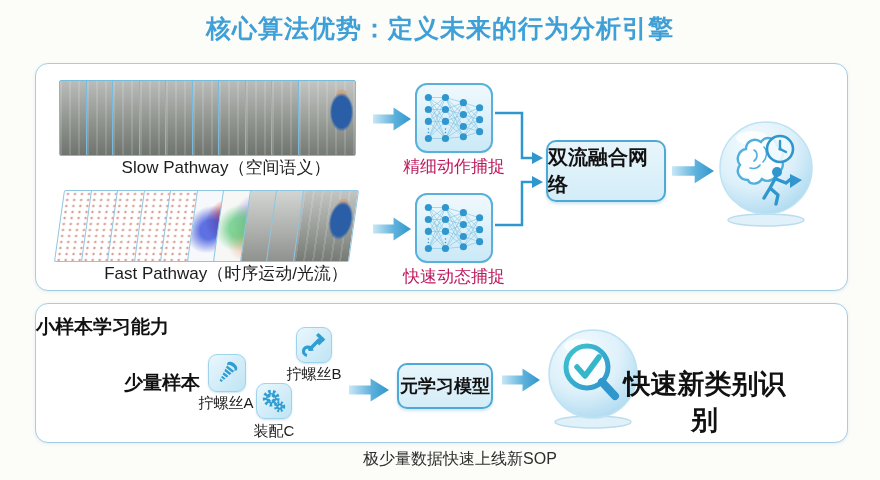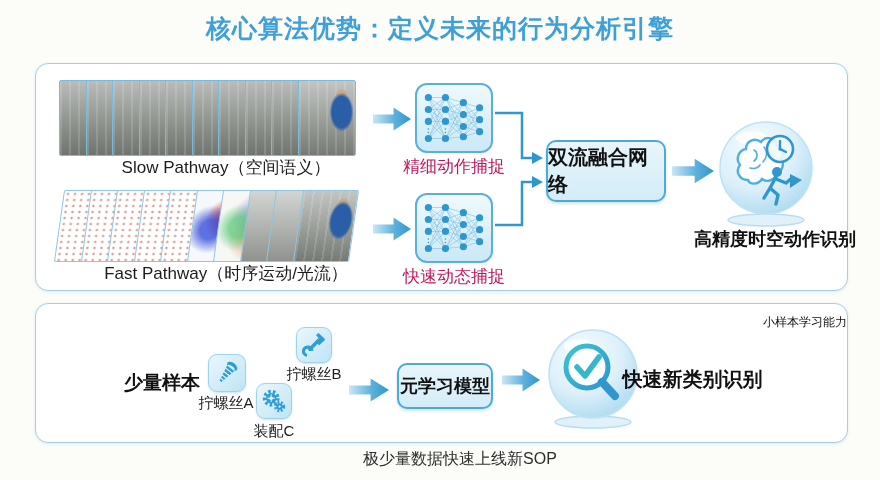--- a/index.html
+++ b/index.html
@@ -124,22 +124,22 @@
   .tile-label {
     position: absolute; text-align: center;
     font-size: 15px; color: #1c1c1c;
   }
 
   .caption {
     left: 0; top: 449px; width: 880px; text-align: center;
     font-size: 16px; color: #2e2e2e; padding-left: 40px;
   }
   .panel-heading {
-    position: absolute; width: 100%; text-align: right;
-    font-size: 12px; font-weight: 400; color: #111;
+    position: absolute; width: 100%; text-align: left;
+    font-size: 19px; font-weight: 700; color: #111;
   }
   .samples-label {
     position: absolute; font-size: 19px; font-weight: 700; color: #111;
   }
 </style>
 </head>
 <body>
 
 <div class="abs slide-title">核心算法优势：定义未来的行为分析引擎</div>
 
@@ -340,21 +340,20 @@
     <ellipse cx="38" cy="22" rx="16" ry="7" fill="rgba(255,255,255,.75)"></ellipse>
     <path d="M34 64 C25 64 21 55 26 49 C21 43 25 34 32 33 C32 25 41 21 47 26 C52 19 62 22 63 30 C69 31 71 38 67 43 C71 48 68 56 62 58 C61 64 53 67 48 63 C44 69 36 69 34 64 Z" fill="#ffffff" fill-opacity=".85" stroke="#4fb0dc" stroke-width="2.4"></path>
     <path d="M40 34 C44 36 44 42 40 45 M50 31 C54 35 53 42 49 46 M36 52 C40 53 44 52 46 49" fill="none" stroke="#4fb0dc" stroke-width="1.6" stroke-linecap="round"></path>
     <circle cx="66" cy="33" r="13" fill="#eef8fd" fill-opacity=".9" stroke="#2f96ce" stroke-width="2.6"></circle>
     <path d="M66 33 L66 25 M66 33 L72 36" stroke="#2f96ce" stroke-width="2.4" stroke-linecap="round"></path>
     <circle cx="66" cy="33" r="1.6" fill="#2f96ce"></circle>
     <circle cx="63" cy="56" r="5" fill="#2f96ce"></circle>
     <path d="M62 61 L56 72 L50 82 M56 72 L64 79 L62 88 M62 63 L72 67 M72 67 L78 62" fill="none" stroke="#2f96ce" stroke-width="3.4" stroke-linecap="round" stroke-linejoin="round"></path>
     <path d="M76 58 L88 64 L76 72 Z" fill="#2f96ce"></path>
   </svg>
-  <div class="result-label" style="left:653px; top:163px; width:172px; font-size:18px;">高精度时空动作识别</div>
 </div>
 
 <div id="panel-bottom" class="abs panel">
 
   <div class="panel-heading" style="top:10px;">小样本学习能力</div>
 
   <div class="samples-label" style="left:88px; top:66px;">少量样本</div>
 
   <div class="tile" style="left:172px; top:50px; width:38px; height:38px;">
     <svg width="30" height="30" viewBox="0 0 40 40">
@@ -414,16 +413,16 @@
         <stop offset="100%" stop-color="#2f96ce"></stop>
       </linearGradient>
     </defs>
     <ellipse cx="52" cy="96" rx="38" ry="6" fill="#d9eef8" stroke="#a9d4ea" stroke-width="1.5" opacity=".8"></ellipse>
     <circle cx="52" cy="48" r="44" fill="url(#sph2)" stroke="#bfe2f3" stroke-width="1.5"></circle>
     <ellipse cx="38" cy="20" rx="15" ry="7" fill="rgba(255,255,255,.75)"></ellipse>
     <circle cx="46" cy="41" r="21" fill="rgba(255,255,255,.8)" stroke="url(#teal)" stroke-width="5"></circle>
     <line x1="61" y1="56" x2="74" y2="70" stroke="#2f96ce" stroke-width="8" stroke-linecap="round"></line>
     <path d="M36 41 L44 50 L58 31" fill="none" stroke="#35b6c9" stroke-width="5.5" stroke-linecap="round" stroke-linejoin="round"></path>
   </svg>
-  <div class="result-label" style="left:574px; top:62px; width:165px; font-size:20px;">快速新类别识别</div>
+  <div class="result-label" style="left:586px; top:62px; width:165px; font-size:27px;">快速新类别识别</div>
 </div>
 
 <div class="abs caption">极少量数据快速上线新SOP</div>
 
 </body></html>

